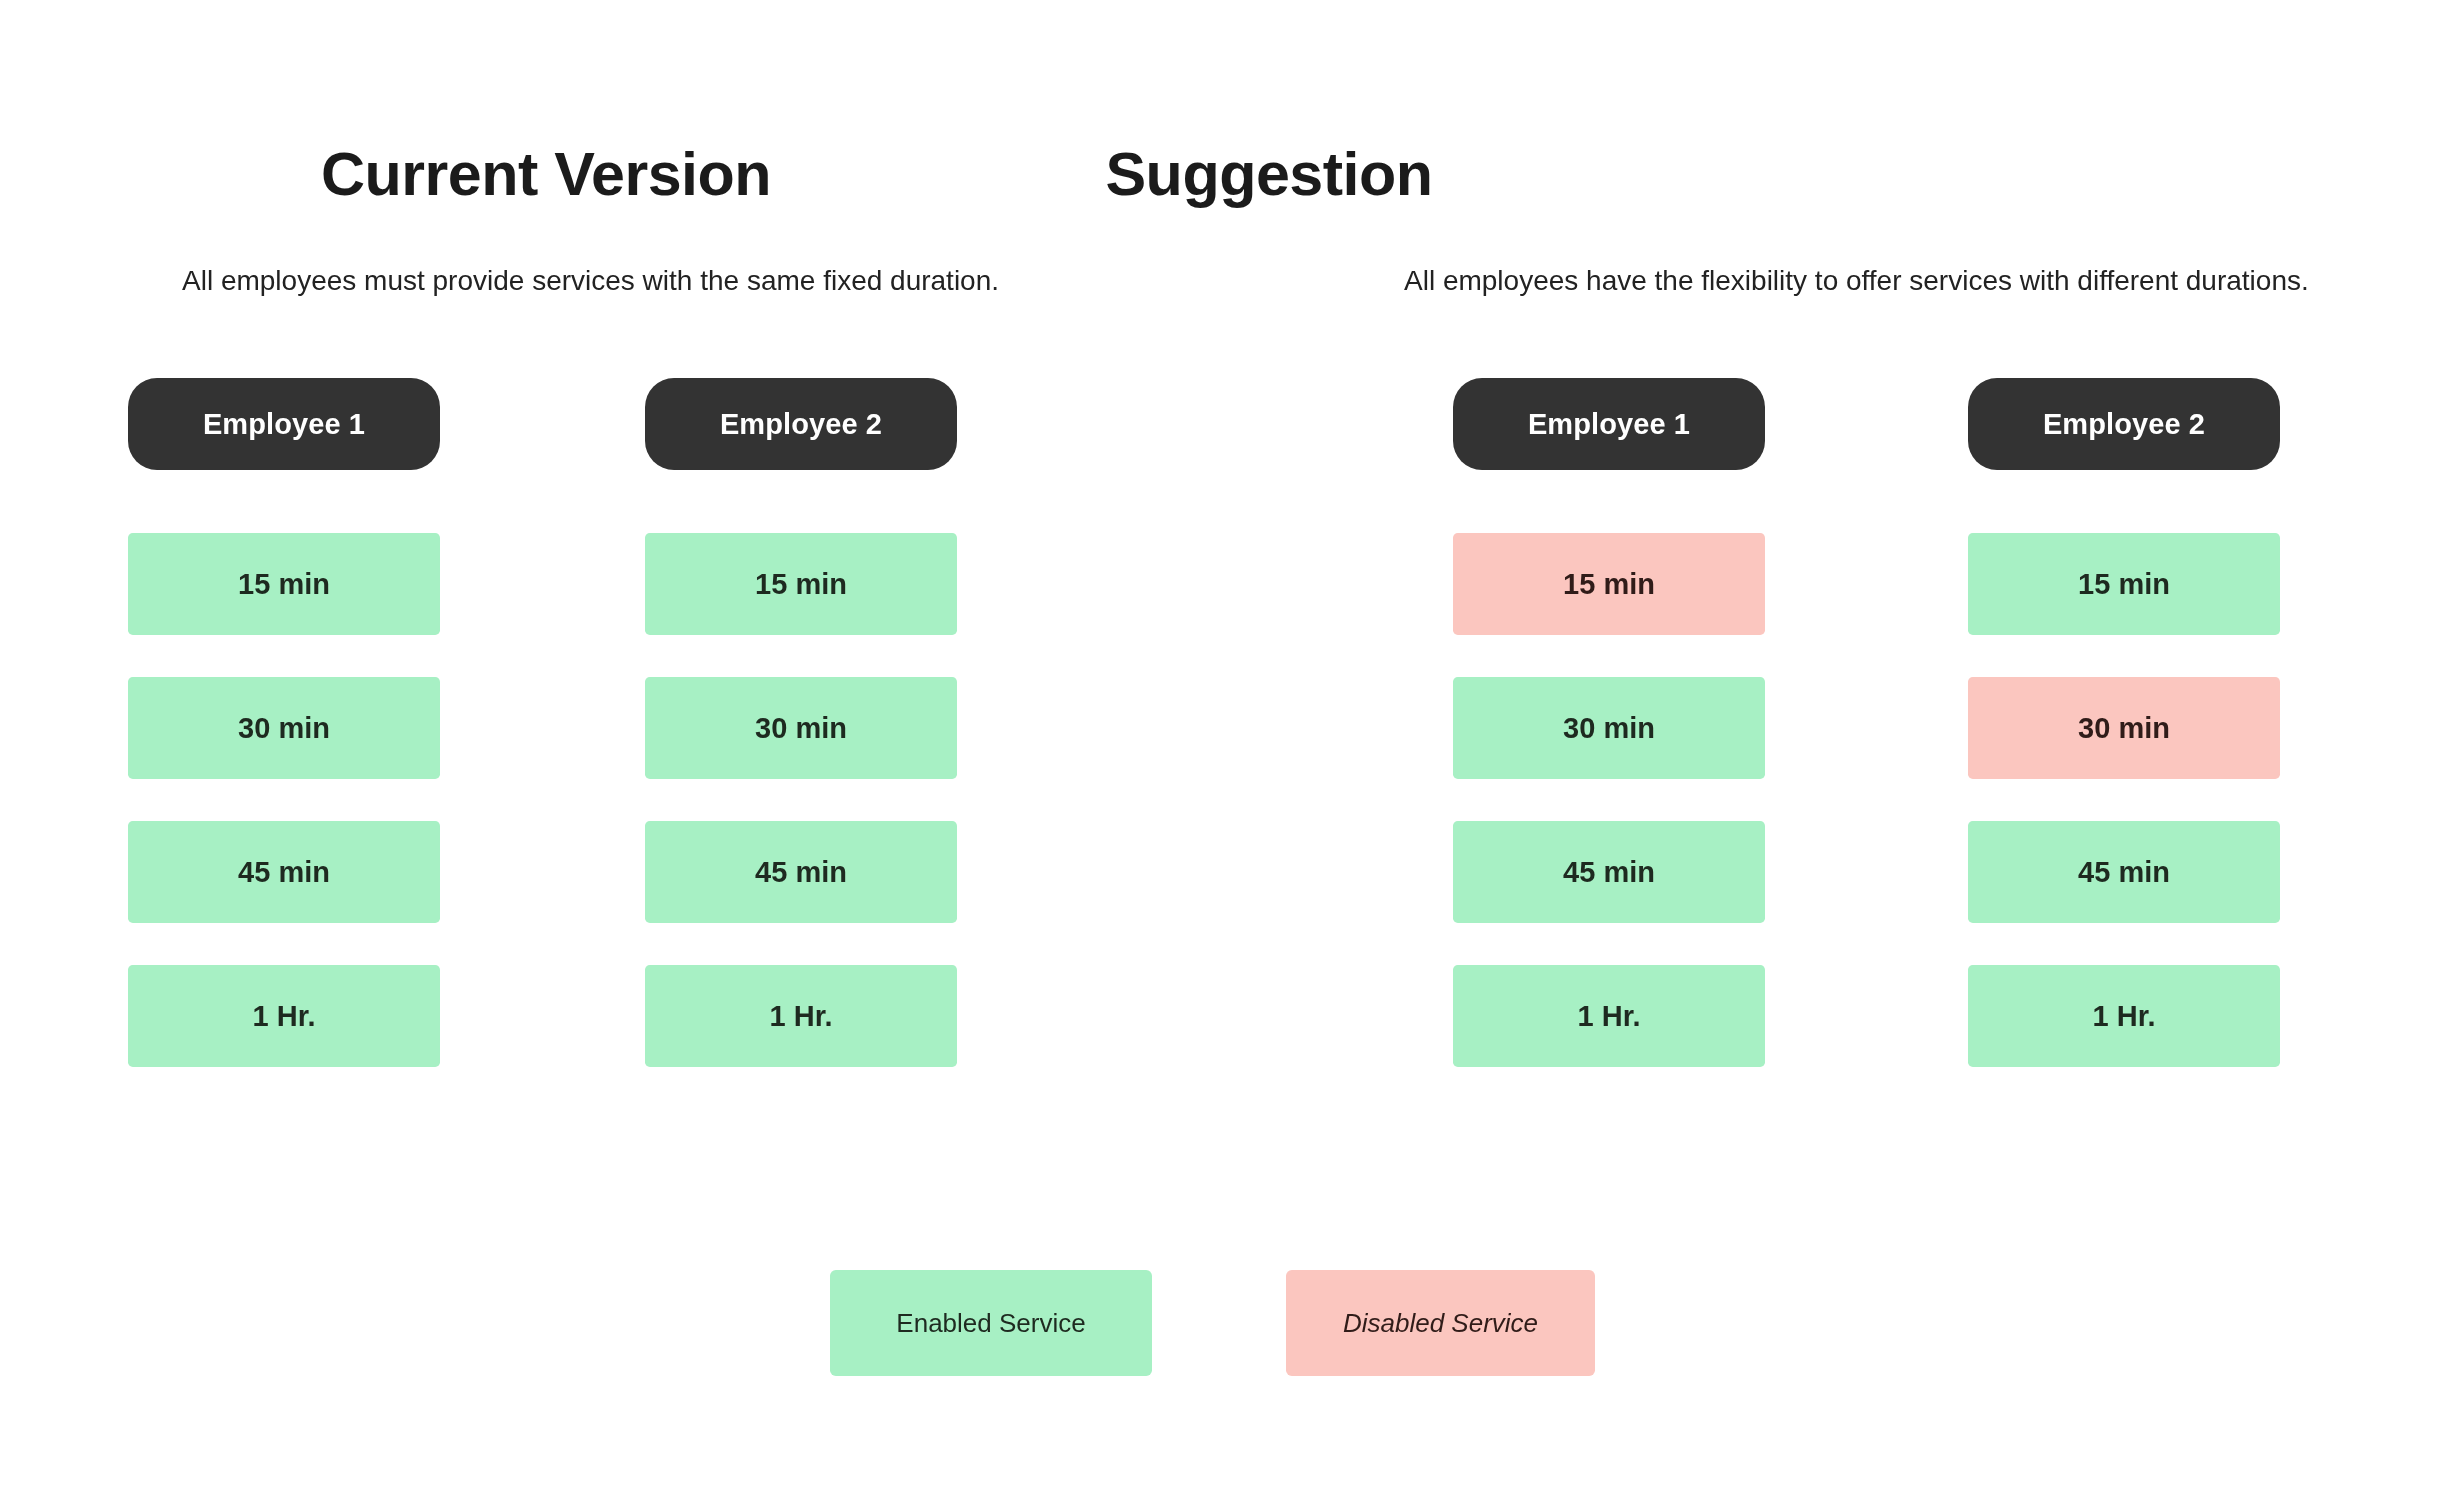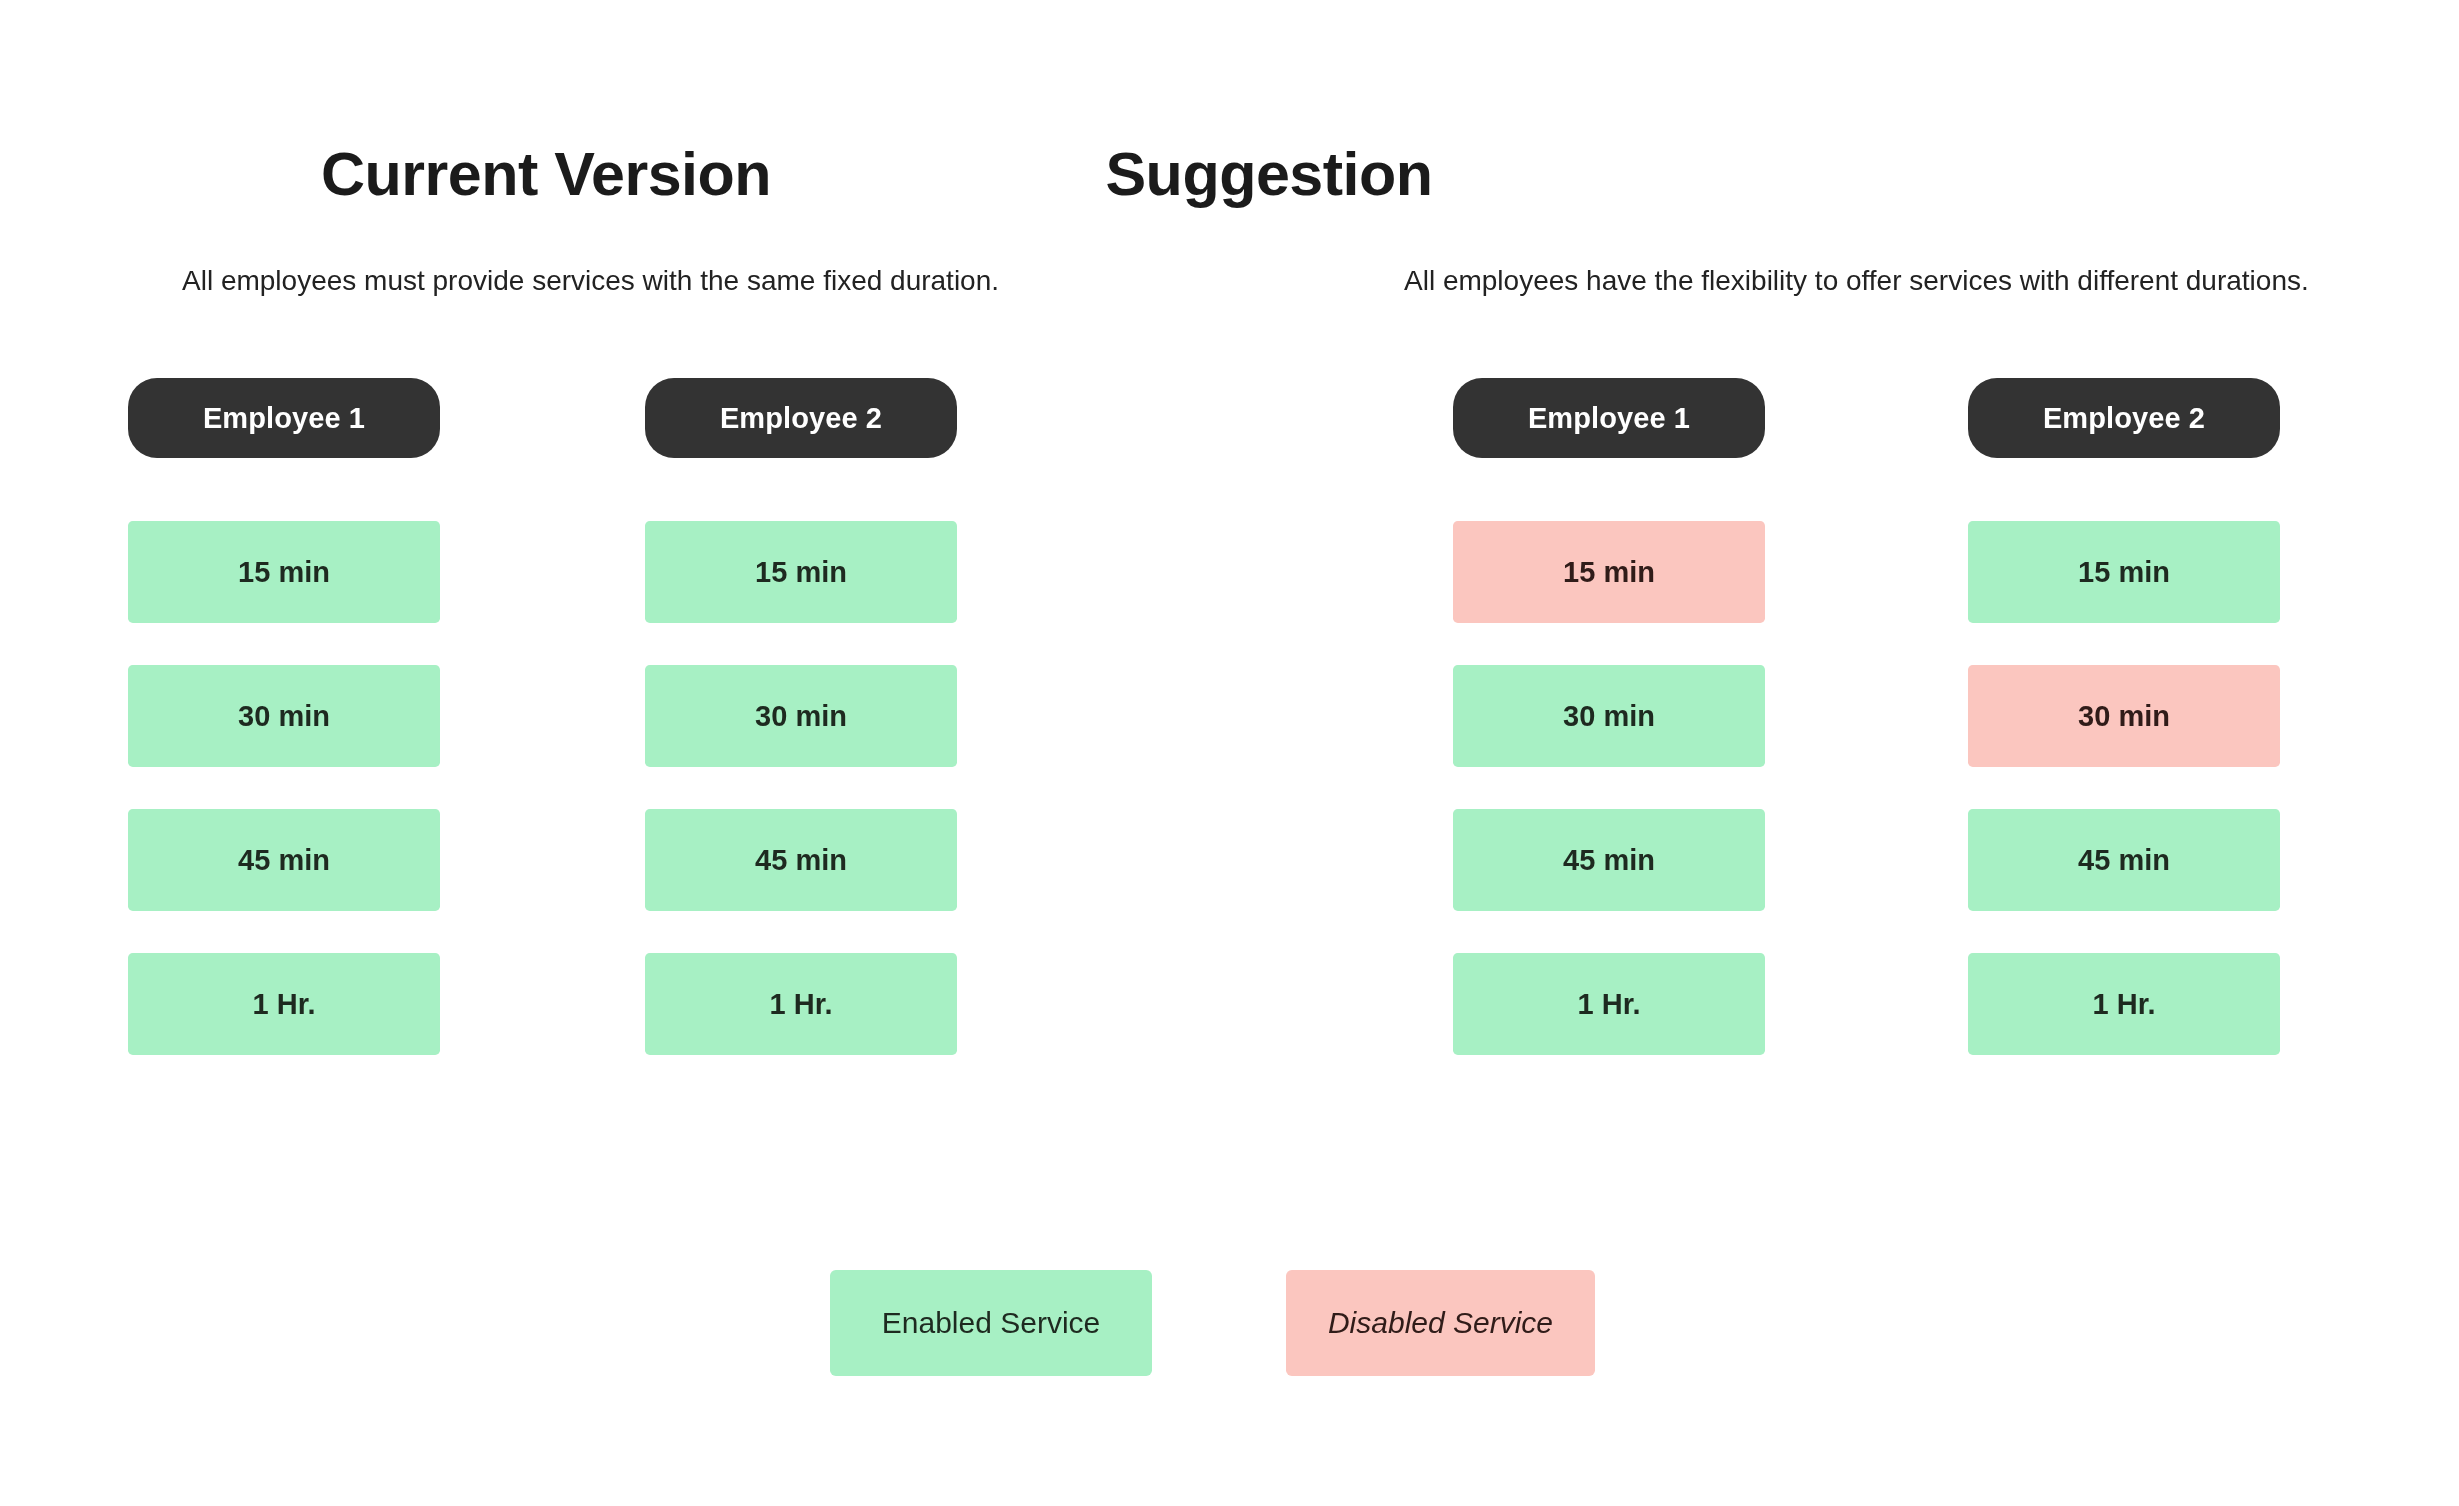--- a/index.html
+++ b/index.html
@@ -59,21 +59,21 @@
   
   .employee-col {
     position: absolute;
     top: 378px;
     width: 312px;
   }
 
   .employee-pill {
     position: relative;
     width: 312px;
-    height: 80px;
+    height: 92px;
     border-radius: 29px;
     background: #333333;
     display: flex;
     align-items: center;
     justify-content: center;
     box-sizing: border-box;
   }
   .employee-pill-label {
     font-size: 29px;
     font-weight: 700;
@@ -120,21 +120,21 @@
     height: 106px;
     border-radius: 5.8px;
     display: flex;
     align-items: center;
     justify-content: center;
     box-sizing: border-box;
   }
   .legend-chip.enabled  { width: 322px; background: #a7f0c4; }
   .legend-chip.disabled { width: 309px; background: #fbc6bf; margin-left: 134px; }
   .legend-chip-label {
-    font-size: 30px;
+    font-size: 26px;
     font-weight: 400;
     color: #1e2a20;
     white-space: nowrap;
   }
   .legend-chip.disabled .legend-chip-label { color: #301c19; font-style: italic; }
 </style>
 </head>
 <body>
 
 <div id="canvas">

